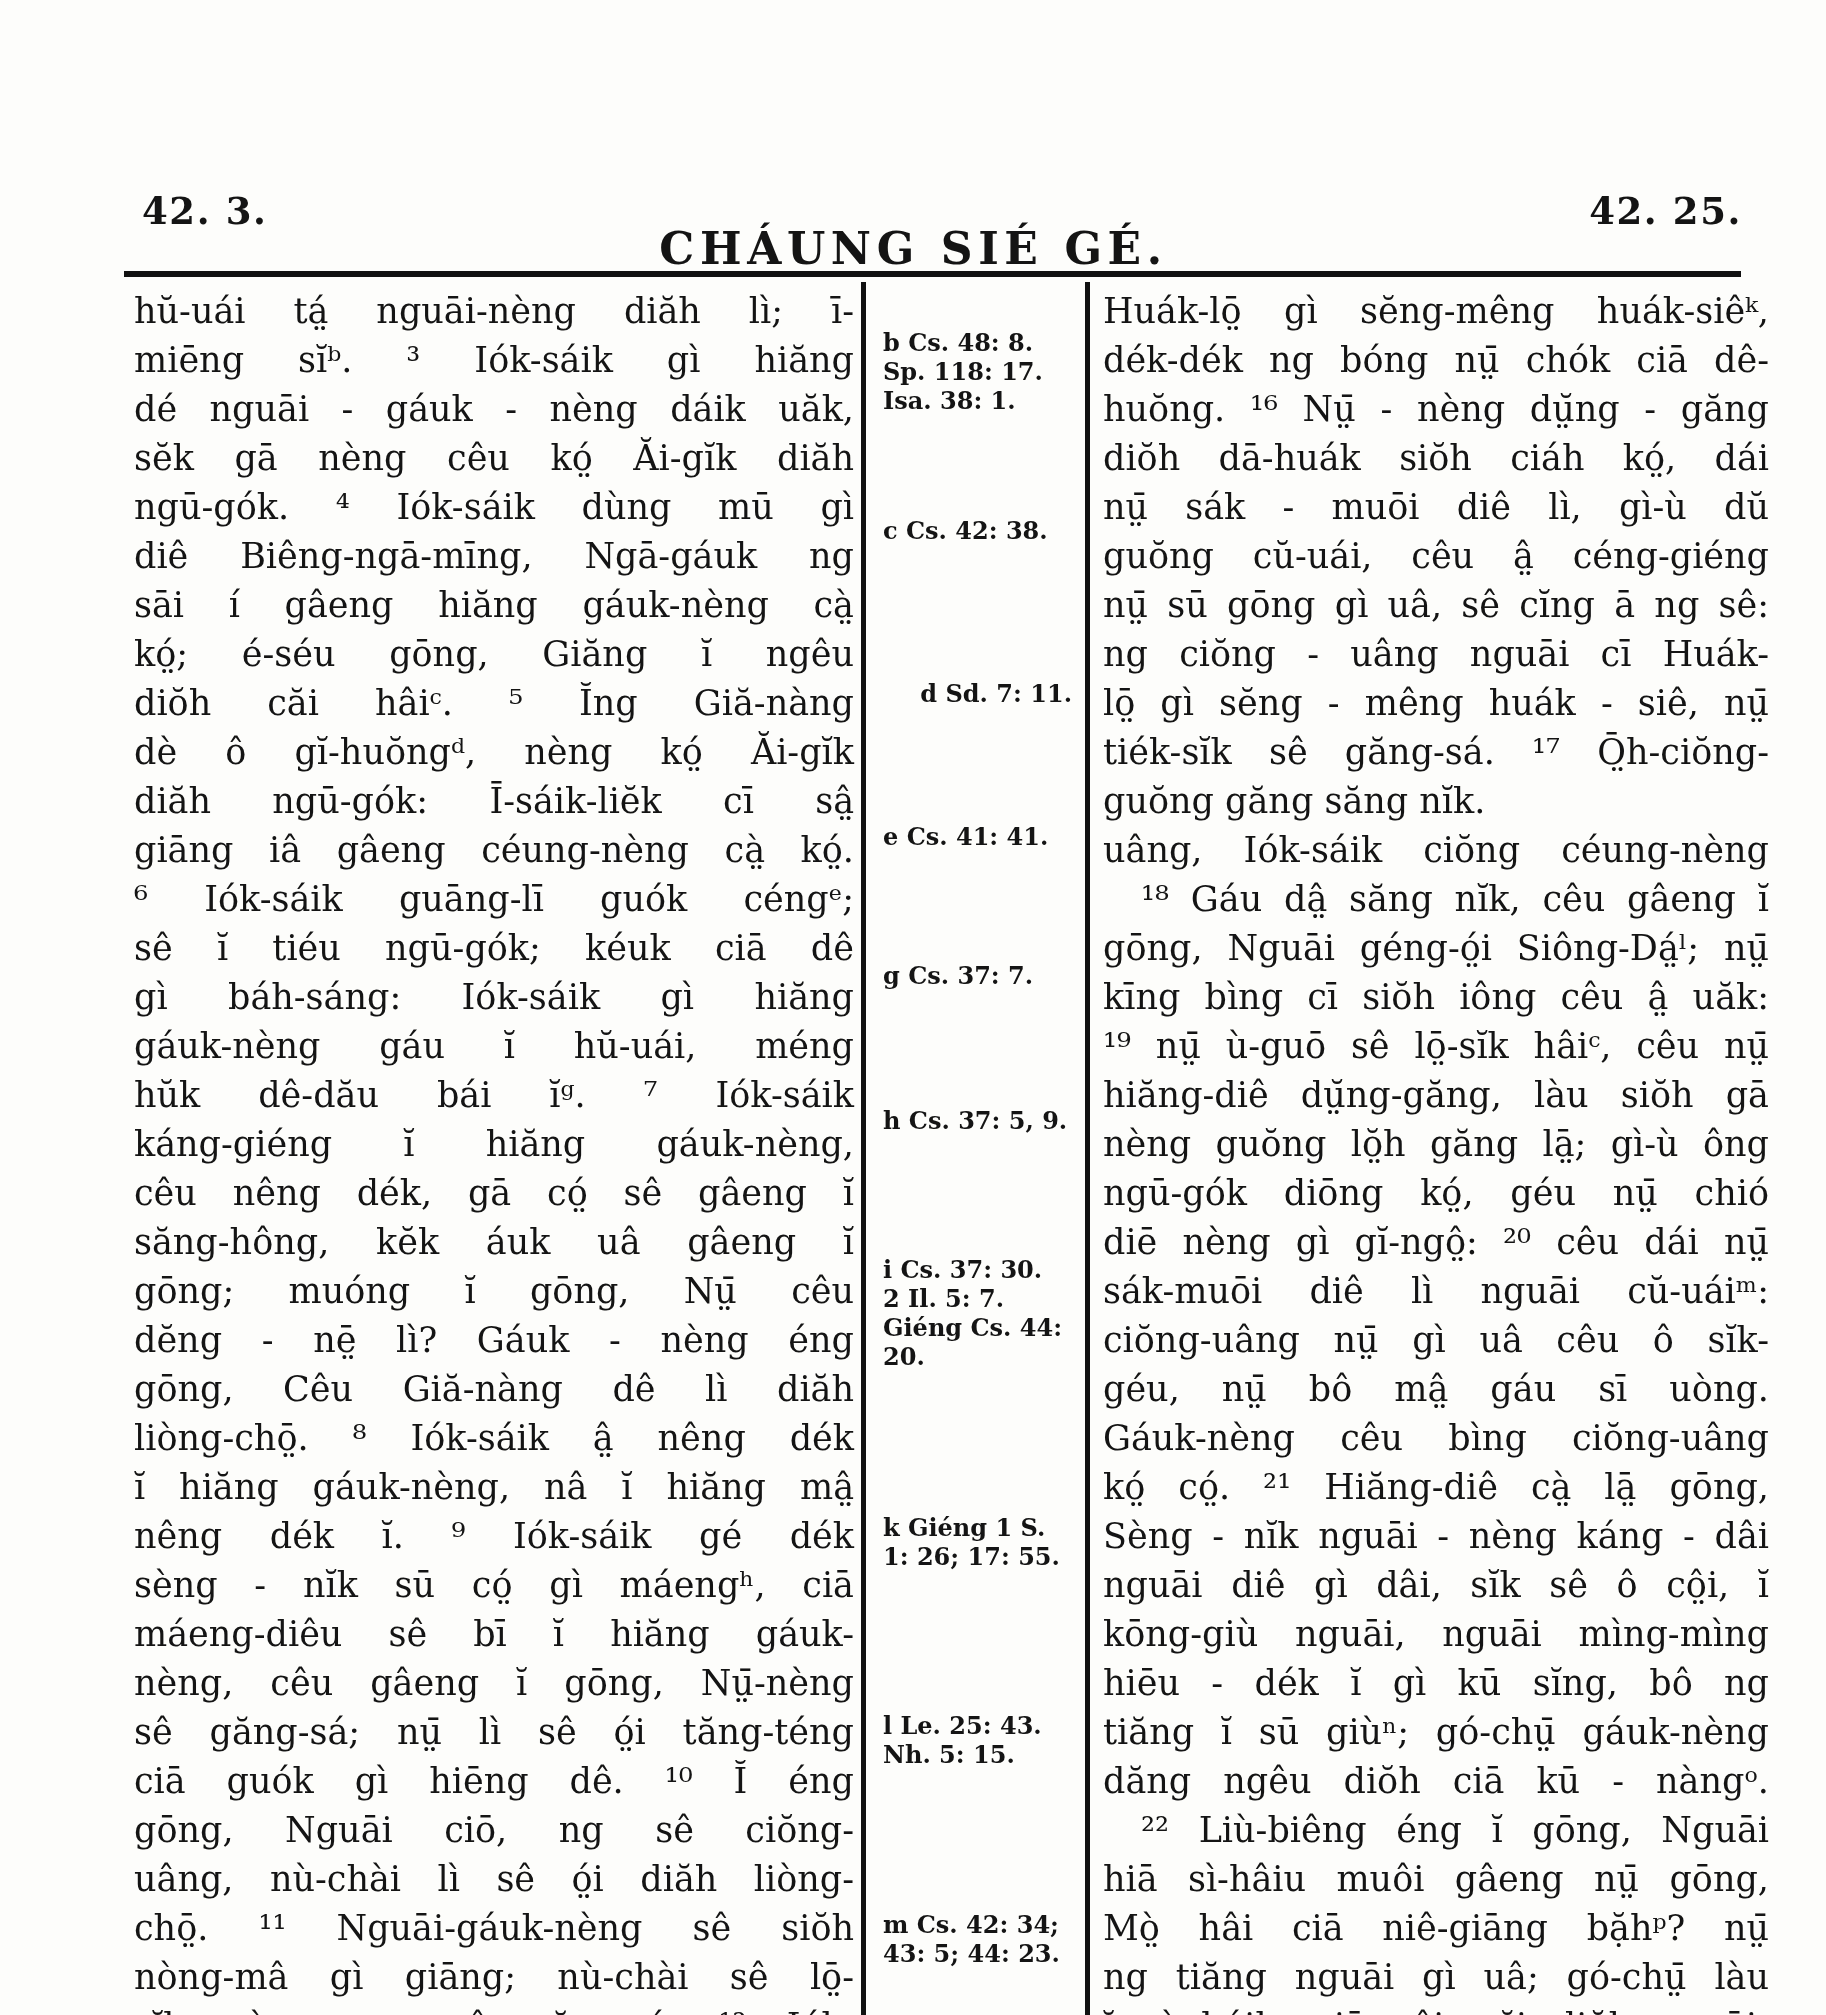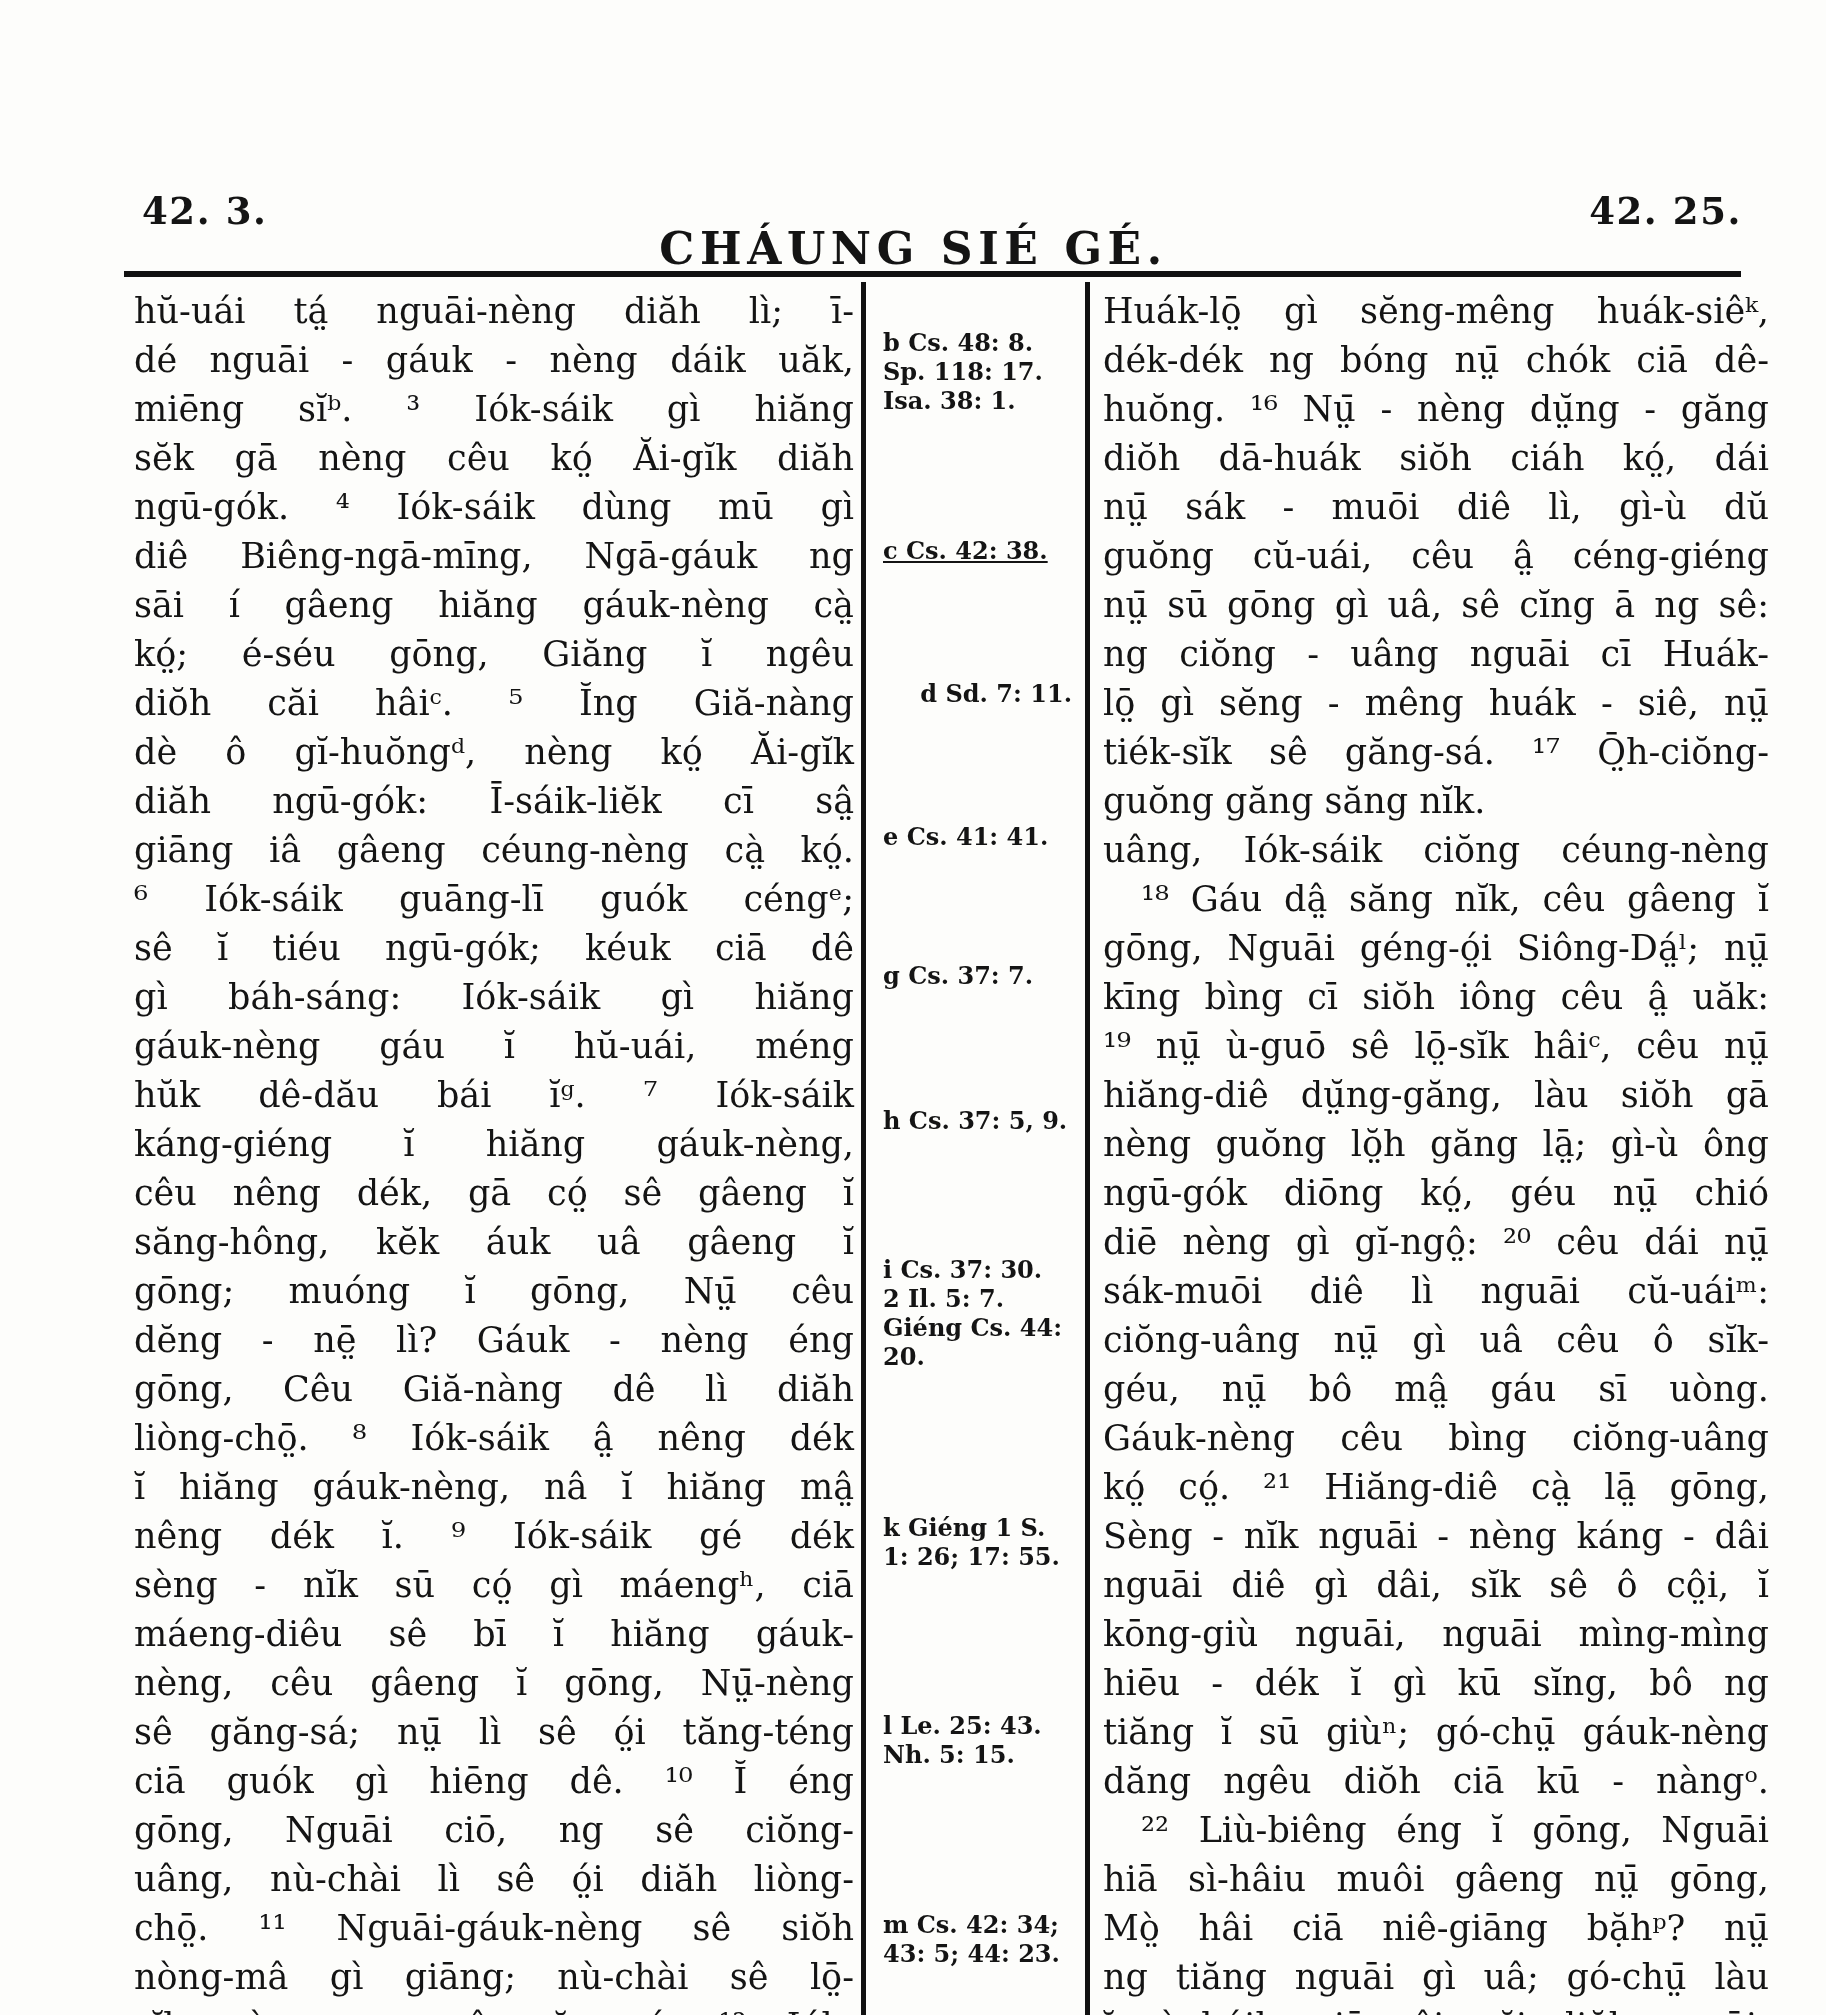--- a/index.html
+++ b/index.html
@@ -47,22 +47,22 @@
   <div class="hdr-left">42. 3.</div>
   <div class="hdr-center">CHÁUNG SIÉ GÉ.</div>
   <div class="hdr-right">42. 25.</div>
 
   <div class="hrule"></div>
   <div class="vrule v1"></div>
   <div class="vrule v2"></div>
 
   <div class="textcol leftcol">
       <div class="line">hŭ-uái tá̤ nguāi-nèng diăh lì; ī-</div>
+      <div class="line">miēng sĭᵇ. ³ Iók-sáik gì hiăng</div>
       <div class="line">dé nguāi - gáuk - nèng dáik uăk,</div>
-      <div class="line">miēng sĭᵇ. ³ Iók-sáik gì hiăng</div>
       <div class="line">sĕk gā nèng cêu kó̤ Ăi-gĭk diăh</div>
       <div class="line">ngū-gók. ⁴ Iók-sáik dùng mū gì</div>
       <div class="line">diê Biêng-ngā-mīng, Ngā-gáuk ng</div>
       <div class="line">sāi í gâeng hiăng gáuk-nèng cà̤</div>
       <div class="line">kó̤; é-séu gōng, Giăng ĭ ngêu</div>
       <div class="line">diŏh căi hâiᶜ. ⁵ Ĭng Giă-nàng</div>
       <div class="line">dè ô gĭ-huŏngᵈ, nèng kó̤ Ăi-gĭk</div>
       <div class="line">diăh ngū-gók: Ī-sáik-liĕk cī sâ̤</div>
       <div class="line">giāng iâ gâeng céung-nèng cà̤ kó̤.</div>
       <div class="line">⁶ Iók-sáik guāng-lī guók céngᵉ;</div>
@@ -90,21 +90,21 @@
       <div class="line">nòng-mâ gì giāng; nù-chài sê lō̤-</div>
       <div class="line">sĭk nèng, ng sê găng-sá. ¹² Iók-</div>
     </div>
 
   <div class="refscol">
       <div class="ref-block" style="top: 328px;">
         <div class="ref-line">b Cs. 48: 8.</div>
         <div class="ref-line">Sp. 118: 17.</div>
         <div class="ref-line">Isa. 38: 1.</div>
       </div>
-      <div class="ref-block" style="top: 536px; text-decoration: underline;">
+      <div class="ref-block" style="top: 516px;">
         <div class="ref-line">c Cs. 42: 38.</div>
       </div>
       <div class="ref-block" style="top: 679px; text-align: right;">
         <div class="ref-line">d Sd. 7: 11.</div>
       </div>
       <div class="ref-block" style="top: 822px;">
         <div class="ref-line">e Cs. 41: 41.</div>
       </div>
       <div class="ref-block" style="top: 961px;">
         <div class="ref-line">g Cs. 37: 7.</div>

